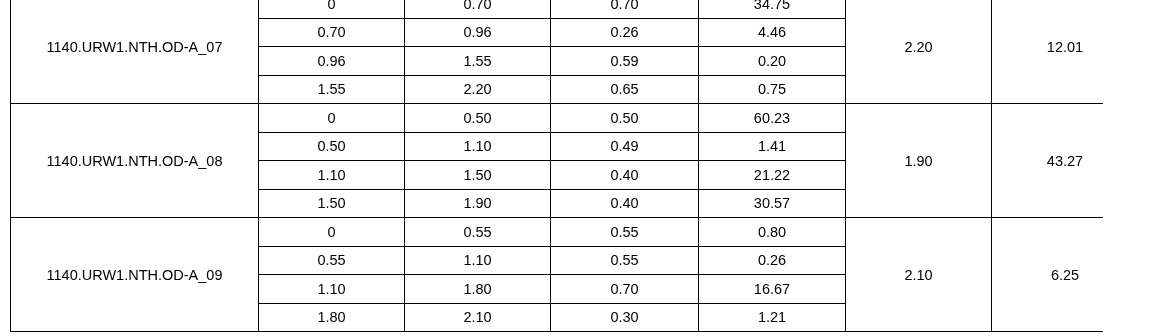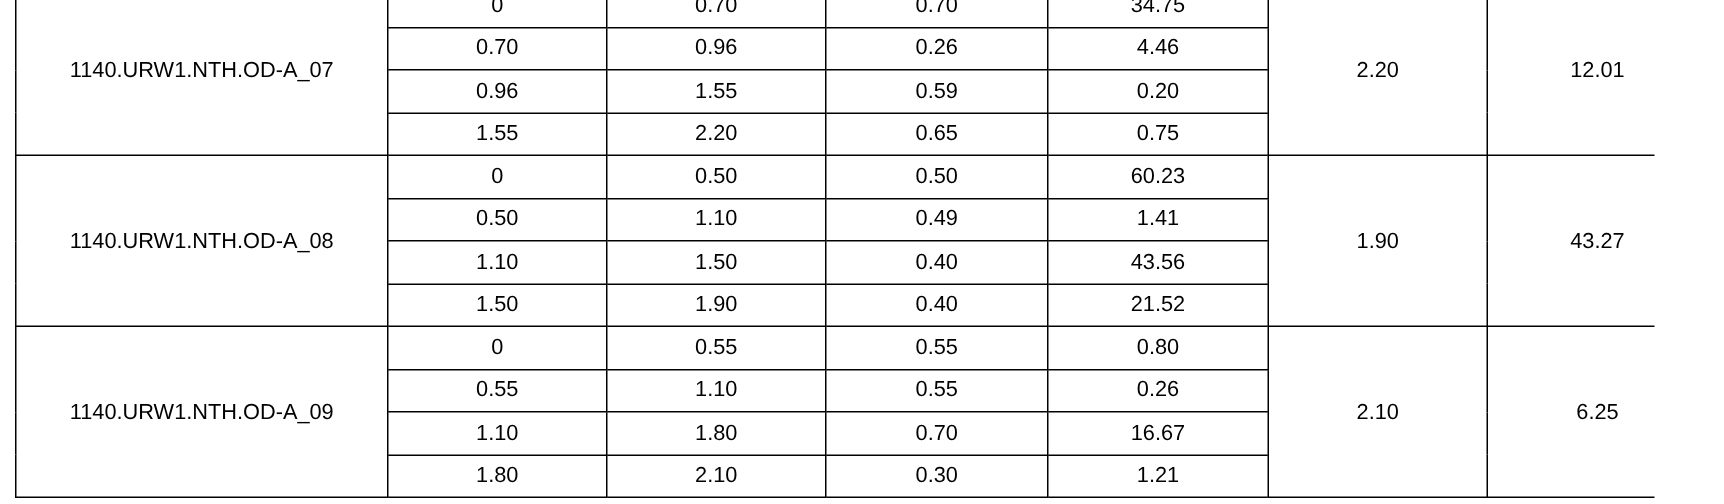--- a/index.html
+++ b/index.html
@@ -115,27 +115,27 @@
           <tr>
             <td class="col-from">0.50</td>
             <td class="col-to">1.10</td>
             <td class="col-thick">0.49</td>
             <td class="col-value">1.41</td>
           </tr>
           <tr>
             <td class="col-from">1.10</td>
             <td class="col-to">1.50</td>
             <td class="col-thick">0.40</td>
-            <td class="col-value">43.56</td>
+            <td class="col-value">21.22</td>
           </tr>
           <tr>
             <td class="col-from">1.50</td>
             <td class="col-to">1.90</td>
             <td class="col-thick">0.40</td>
-            <td class="col-value">21.52</td>
+            <td class="col-value">30.57</td>
           </tr>
           <tr>
             <td class="col-label merged" rowspan="4">1140.URW1.NTH.OD-A_09</td>
             <td class="col-from">0</td>
             <td class="col-to">0.55</td>
             <td class="col-thick">0.55</td>
             <td class="col-value">0.80</td>
             <td class="col-depth merged" rowspan="4">2.10</td>
             <td class="col-total merged" rowspan="4">6.25</td>
           </tr>

